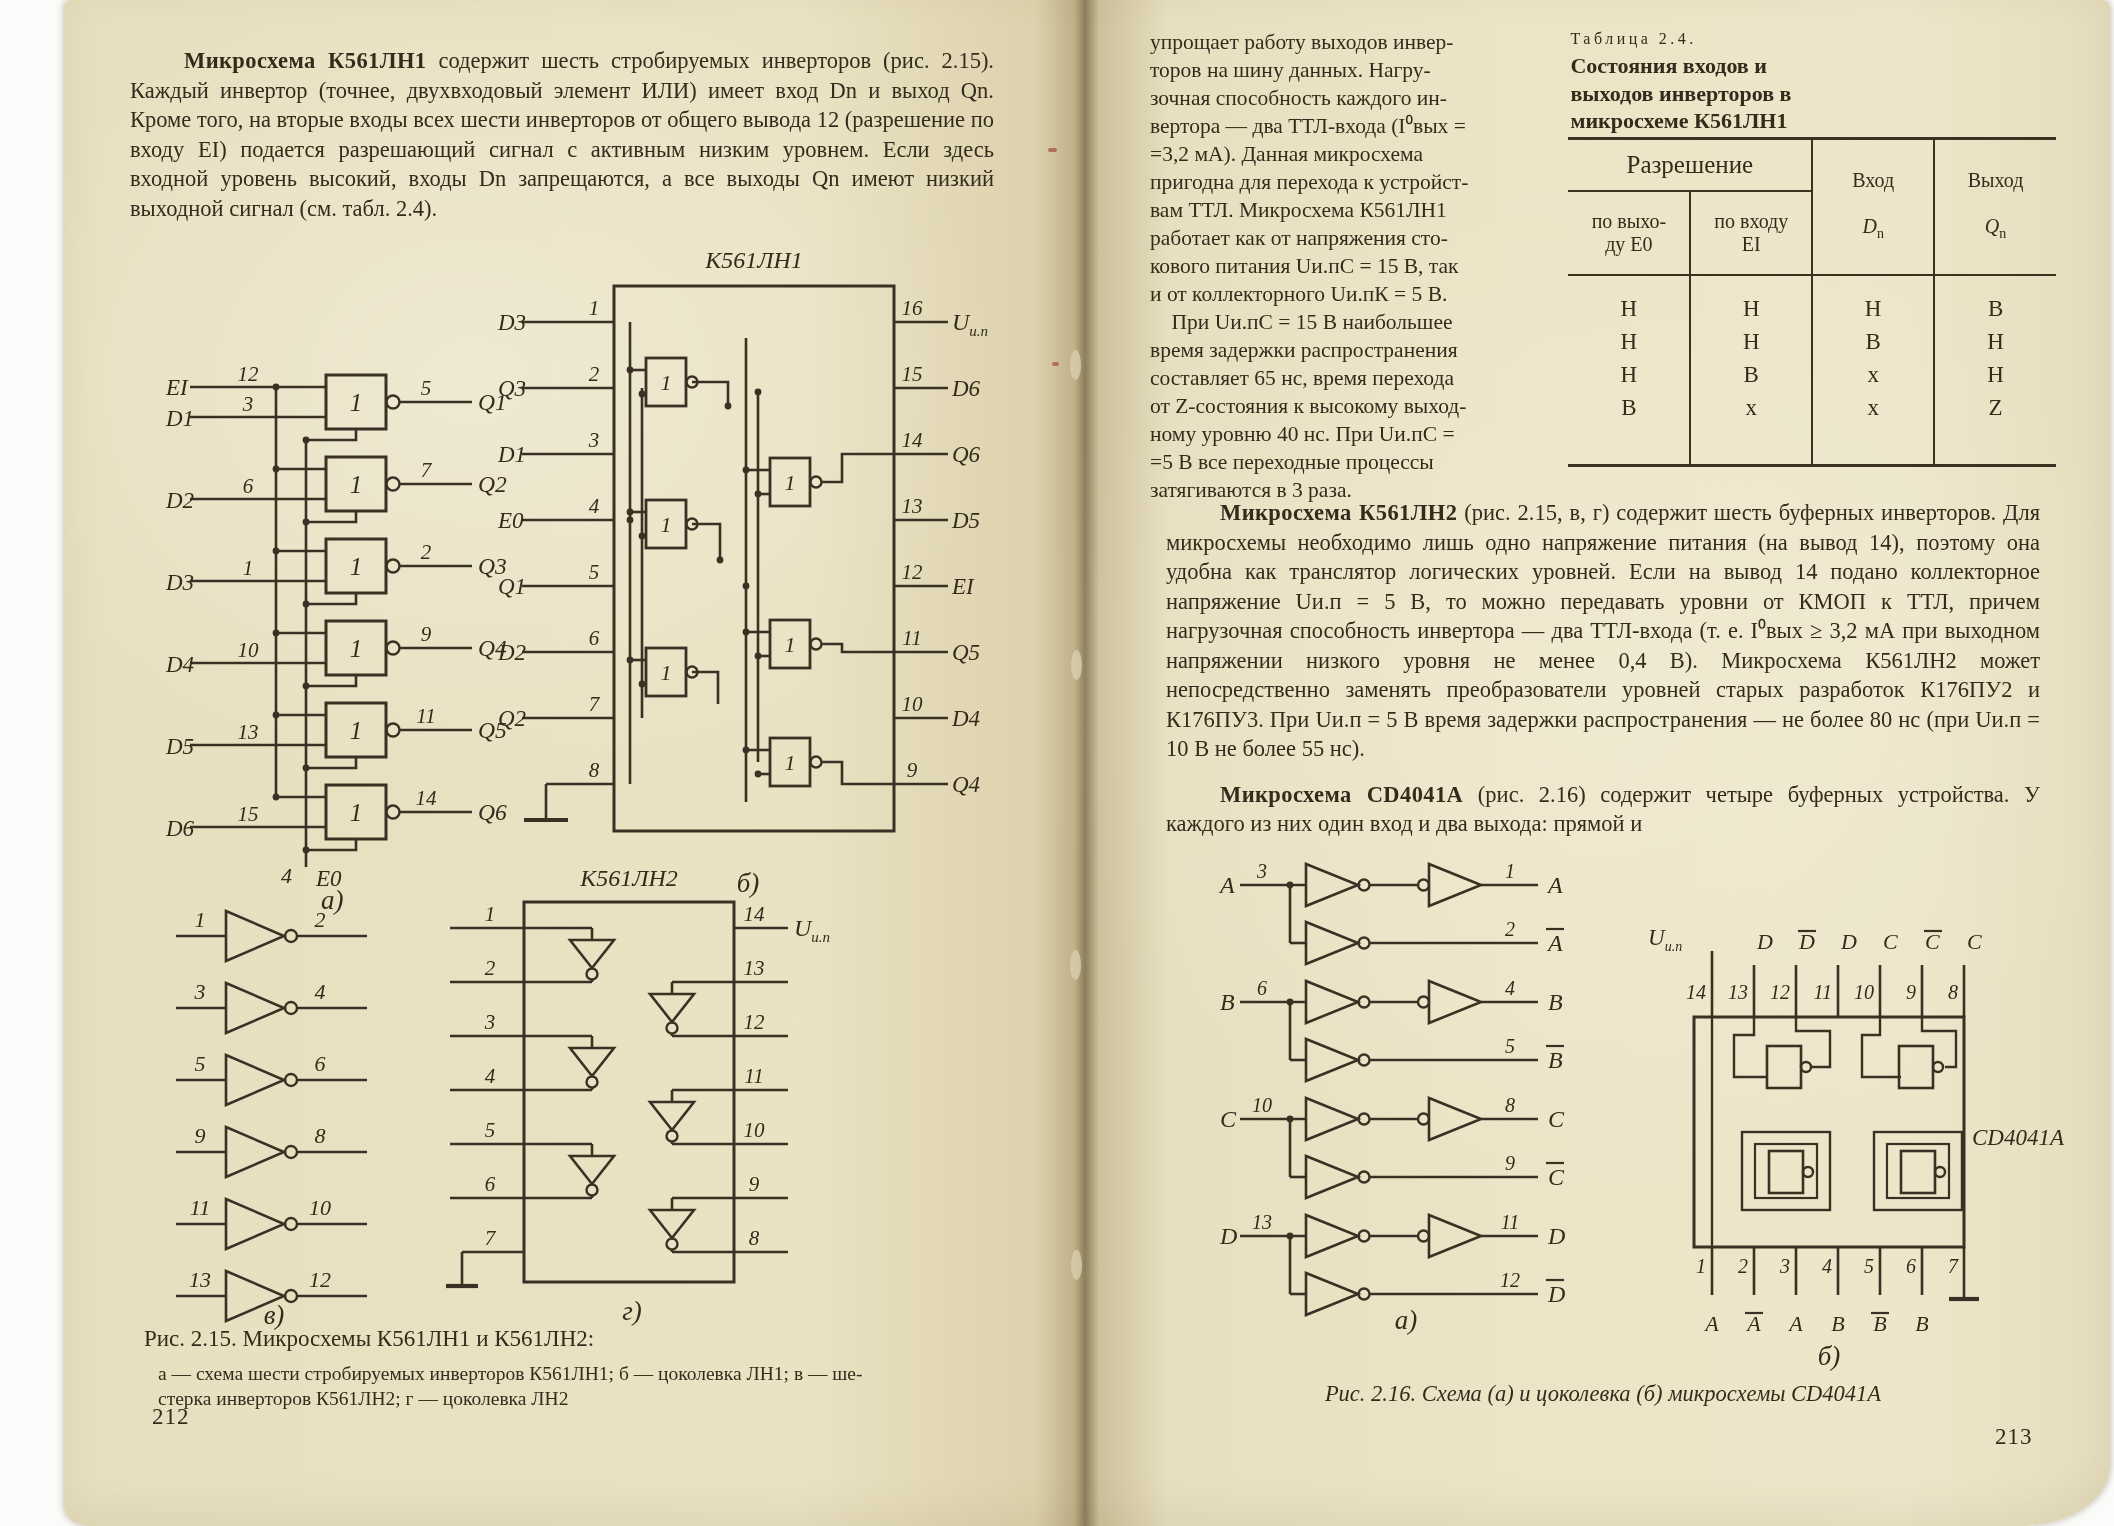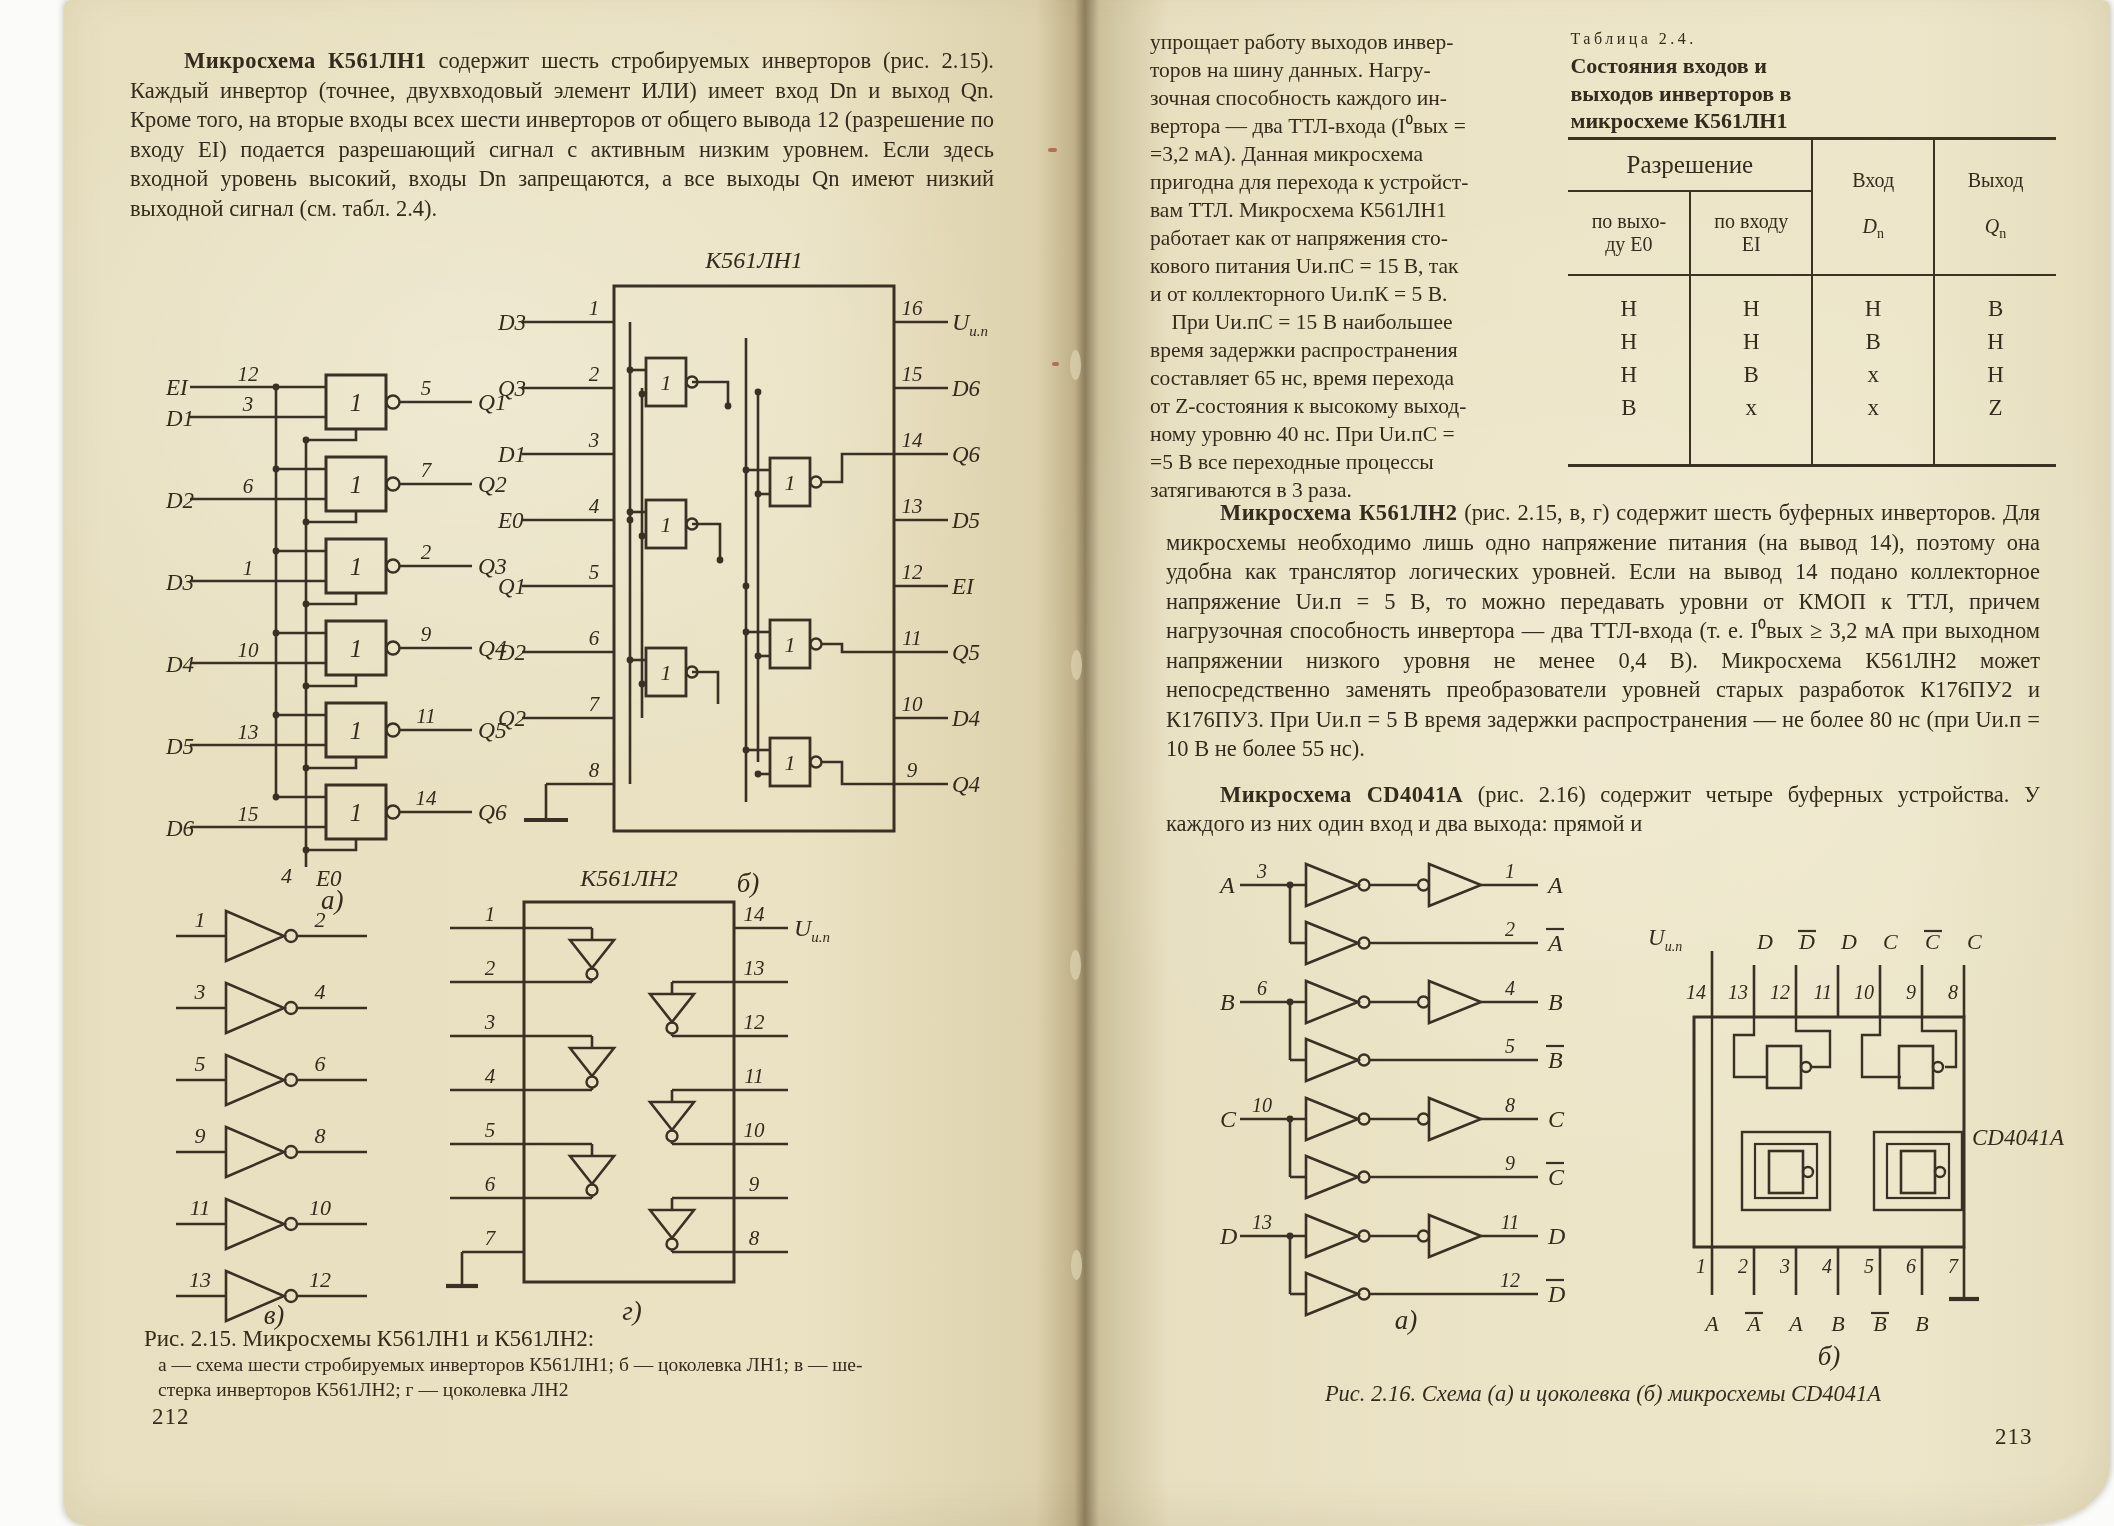--- a/index.html
+++ b/index.html
@@ -23,21 +23,21 @@
   p{margin:16px;text-align:justify;font-size:22.5px;line-height:29.5px;}
   .ind{text-indent:54px;}
   .lead{font-weight:bold;letter-spacing:.4px;}
   .page-content{position:absolute;}
   #page-left{left:50px;top:30px;width:896px;height:1480px;}
   #page-right{left:1086px;top:28px;width:906px;height:1488px;}
   .abs{position:absolute;}
   svg{overflow:visible;display:block;}
   svg text{font-family:"Liberation Serif",serif;fill:#342b1c;font-style:italic;}
   .figcap{font-size:23px;text-align:left;}
-  .figcap-sub{font-size:19.5px;line-height:25px;white-space:pre-line;margin-left:14px;}
+  .figcap-sub{font-size:19.5px;line-height:25px;white-space:pre-line;margin-top:9px;margin-left:14px;}
   .pagenum{font-size:23px;letter-spacing:1px;}
   
   .rp-cols{display:flex;gap:28px;height:454px;}
   .col-text{width:394px;white-space:pre-line;font-size:21.5px;line-height:28px;text-align:justify;}
   .t24wrap{width:492px;}
   .t24title{font-size:16px;letter-spacing:3.5px;margin:2px 0 4px 2px;}
   .t24sub{font-weight:bold;font-size:22px;line-height:27.5px;white-space:pre-line;margin:0 0 2px 2px;}
   table.t24{border-collapse:collapse;width:100%;table-layout:fixed;
     border-top:3px solid #3c3222;border-bottom:3px solid #3c3222;}
   .t24 th{font-weight:normal;text-align:center;font-size:20px;line-height:23px;padding:6px 2px;vertical-align:middle;white-space:pre-line;}

